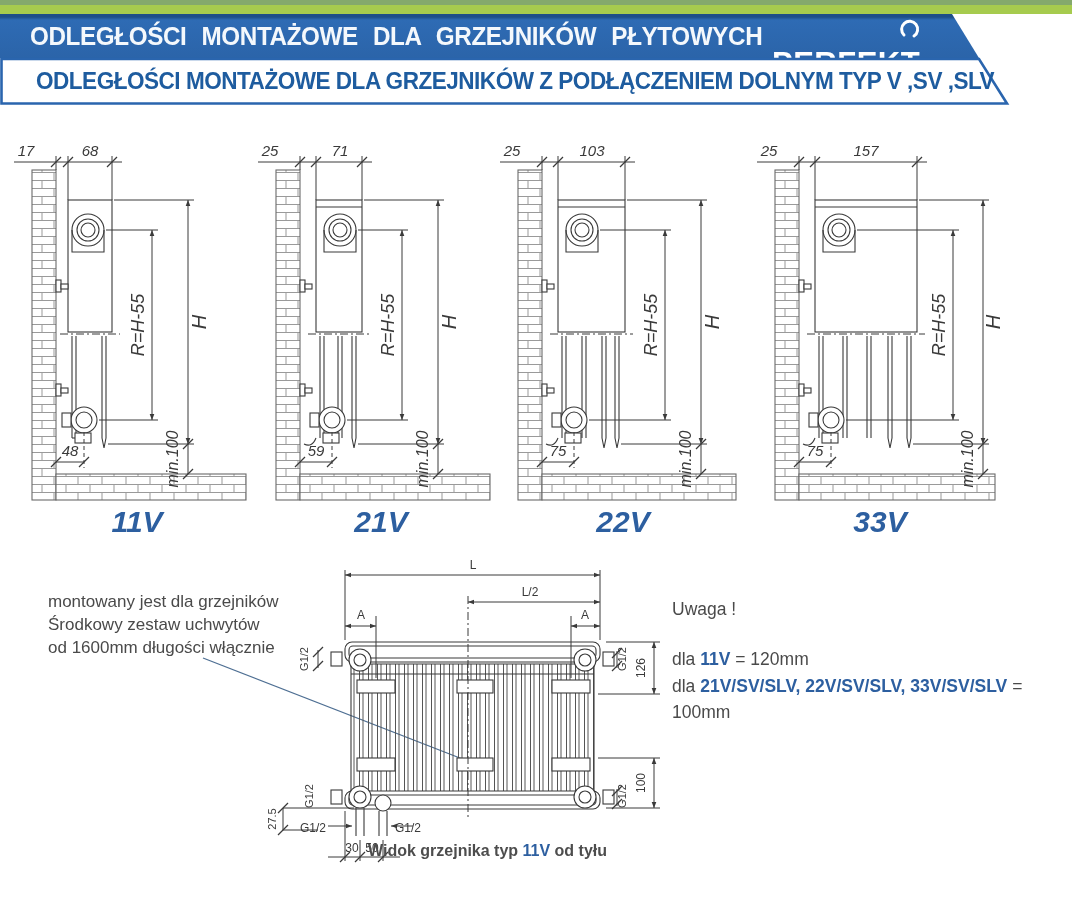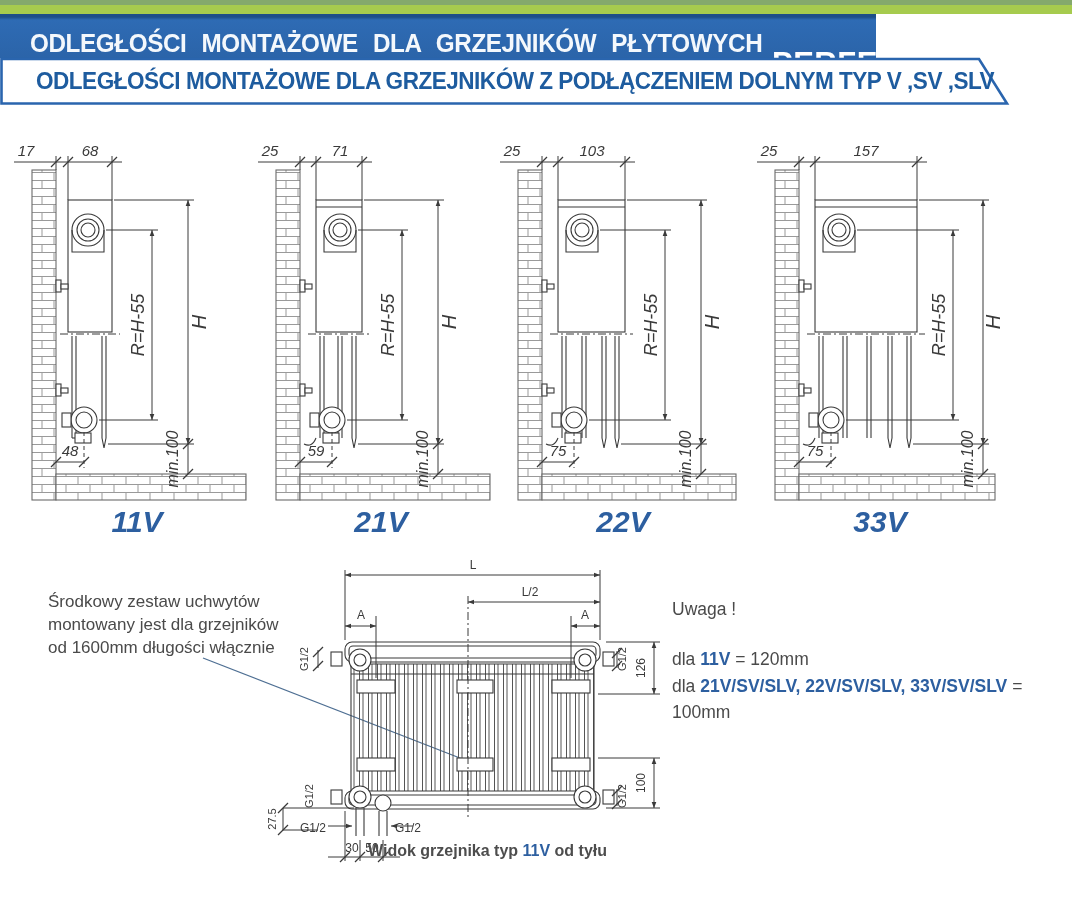--- a/index.html
+++ b/index.html
@@ -3,24 +3,24 @@
 <meta charset="utf-8">
 <style>
   html,body{margin:0;padding:0;}
   body{width:1072px;height:898px;position:relative;background:#ffffff;
        font-family:"Liberation Sans",sans-serif;overflow:hidden;}
   .abs{position:absolute;}
 
   
   .strip-sage{left:0;top:0;width:1072px;height:5px;background:#84a96c;}
   .strip-lime{left:0;top:5px;width:1072px;height:9px;background:#a6cb4e;}
-  .banner-blue{left:0;top:14px;width:876px;height:44px;
+  .banner-blue{left:0;top:14px;width:1072px;height:44px;
     background:linear-gradient(180deg,#1d4e88 0 3px,#2e6bb4 6px,#2b64a9 100%);
     clip-path:polygon(0 0,952px 0,979px 100%,0 100%);
-    display:flex;align-items:flex-end;}
+    display:flex;align-items:center;}
   .banner-title{color:#f4f8fc;font-size:25px;font-weight:700;margin-left:30px;
     word-spacing:9px;letter-spacing:-0.4px;white-space:nowrap;transform:scaleX(.97);transform-origin:left;}
   .logo{position:absolute;left:772px;top:8px;display:flex;align-items:baseline;color:#fff;}
   .logo-brand{font-size:31px;font-weight:800;letter-spacing:0.5px;margin-top:24px;}
   .logo-sub{font-size:13px;font-weight:400;letter-spacing:1px;margin-left:2px;}
   .logo-swoosh{position:absolute;left:128px;top:-6px;}
   .band-white-text{left:36px;top:68px;color:#1e5c9f;font-size:23px;font-weight:700;
     letter-spacing:-0.5px;white-space:nowrap;transform:scaleX(.98);transform-origin:left;}
 
   
@@ -317,22 +317,22 @@
     <line x1="44" y1="330" x2="76" y2="330" class="dim"></line>
     <use href="#tick" transform="translate(44 330)"></use>
     <use href="#tick" transform="translate(76 330)"></use>
     <text x="60" y="324" class="dtx">75</text>
   </g>
 </svg>
 <div class="diag-label">33V</div>
 </div>
 
 <div class="abs note-left">
+  <div>montowany jest dla grzejników</div>
   <div>Środkowy zestaw uchwytów</div>
-  <div>montowany jest dla grzejników</div>
   <div>od 1600mm długości włącznie</div>
 </div>
 
 <svg class="abs" style="left:180px;top:640px" width="300" height="140" viewBox="0 0 300 140">
   <line x1="23" y1="18" x2="285" y2="120" stroke="#4e6f93" stroke-width="1.3"></line>
 </svg>
 
 <svg class="abs" style="left:268px;top:556px" width="410" height="310" viewBox="0 0 410 310">
   <g>
     <rect x="77" y="86" width="255" height="20" rx="7" class="lnw"></rect>

